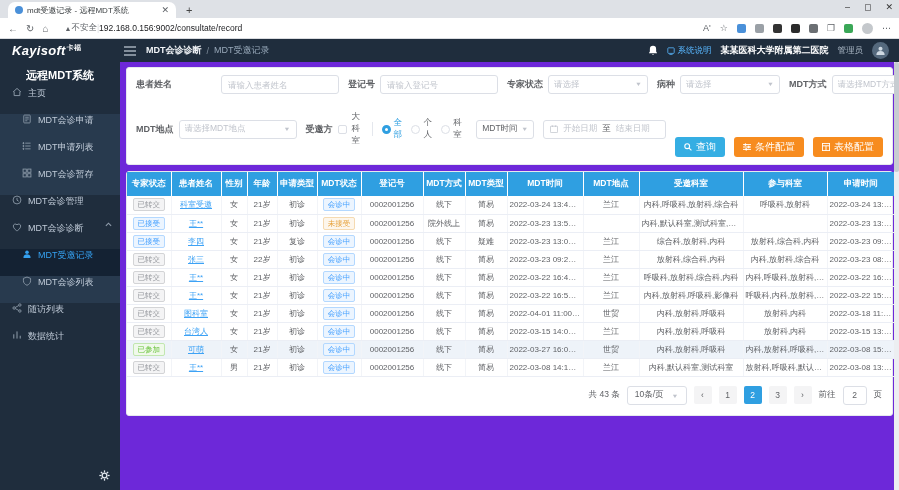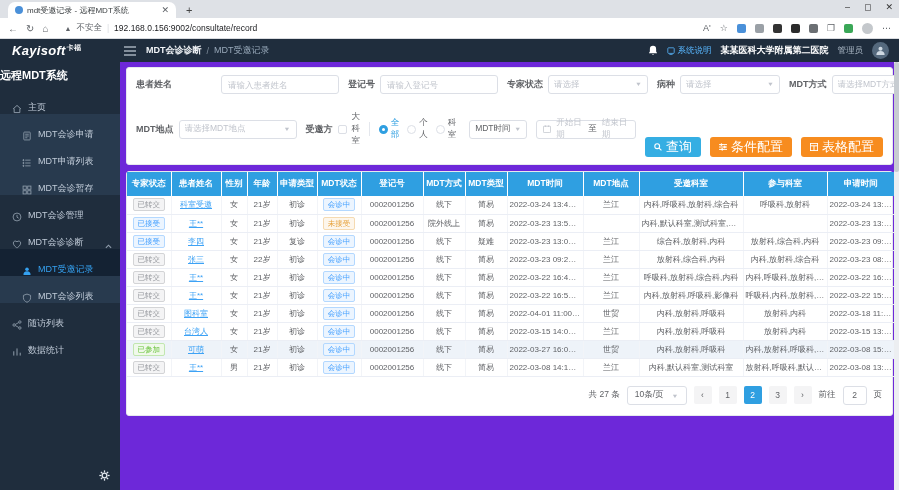--- a/index.html
+++ b/index.html
@@ -10,21 +10,21 @@
   
   .tabstrip { height:18px; background:#dee1e6; display:flex; align-items:flex-end; padding-left:8px; flex:0 0 auto; position:relative; }
   .tab { width:168px; height:16px; background:#fff; border-radius:7px 7px 0 0; display:flex; align-items:center; gap:4px; padding:0 7px; }
   .tab .favicon { width:8px; height:8px; border-radius:50%; background:#4a90d9; flex:0 0 auto; }
   .tab-title { font-size:8px; color:#3c4043; white-space:nowrap; overflow:hidden; text-overflow:ellipsis; flex:1; }
   .tab-close { font-size:9px; color:#5f6368; line-height:1; }
   .new-tab { font-size:11px; color:#444; margin-left:10px; padding-bottom:2px; }
   .win-controls { position:absolute; right:6px; top:2px; display:flex; gap:14px; font-size:9px; color:#333; }
   .toolbar { height:21px; background:#fff; border-bottom:1px solid #dadce0; display:flex; align-items:center; padding:0 8px; gap:8px; flex:0 0 auto; }
   .nav-ic { font-size:10px; color:#5f6368; }
-  .addr { flex:1; display:flex; align-items:center; gap:5px; font-size:8.5px; color:#5f6368; background:#fff; border-radius:10px; padding:1px 8px; }
+  .addr { flex:1; display:flex; align-items:center; font-size:8.5px; color:#5f6368; background:#fff; border-radius:10px; padding:1px 8px; }
   .addr .warn { color:#5f6368; font-size:7px; }
   .addr .sep { color:#dadce0; }
   .addr .url { color:#202124; }
   .tb-icons { display:flex; align-items:center; gap:9px; }
   .tb-ic { font-size:9px; color:#5f6368; }
   .ext { width:9px; height:9px; border-radius:2px; display:inline-block; }
   .profile-dot { width:11px; height:11px; border-radius:50%; background:#c4c8cc; display:inline-block; }
 
   
   .app-header { height:23px; background:#1f2d3d; display:flex; align-items:center; flex:0 0 auto; }
@@ -38,22 +38,22 @@
   .header-right { margin-left:auto; display:flex; align-items:center; gap:9px; padding-right:10px; }
   .bell { color:#fff; display:flex; }
   .sysdoc { color:#58b7ff; font-size:8.5px; display:flex; align-items:center; gap:3px; }
   .hospital { color:#fff; font-size:9px; font-weight:bold; }
   .role { color:#aab7c4; font-size:8.5px; }
   .avatar { width:17px; height:17px; border-radius:50%; background:#55697d; display:flex; align-items:center; justify-content:center; color:#cfd9e2; overflow:hidden; }
 
   
   .app-body { flex:1; display:flex; min-height:0; }
   .sidebar { width:120px; background:#1f2d3d; flex:0 0 auto; position:relative; color:#bfcbd9; }
-  .sb-title { color:#fff; font-weight:bold; font-size:11px; padding:6px 0 4px; }
-  .menu-item { height:27px; display:flex; align-items:flex-end; gap:6px; padding:0 8px 0 12px; font-size:9px; cursor:pointer; color:#c0cbd8; }
+  .sb-title { text-align:center; color:#fff; font-weight:bold; font-size:11px; padding:6px 0 4px; }
+  .menu-item { height:27px; display:flex; align-items:flex-start; gap:6px; padding:0 8px 0 12px; font-size:9px; cursor:pointer; color:#c0cbd8; }
   .menu-item .mi-icon { display:flex; width:10px; flex:0 0 auto; color:#8f9dab; }
   .menu-item .arrow { margin-left:auto; color:#8f9dab; display:flex; }
   .submenu { background:#283a4e; }
   .submenu .menu-item { padding-left:22px; background:transparent; }
   .menu-item.active { background:#142233; color:#35a1f0; }
   .menu-item.active .mi-icon { color:#35a1f0; }
   .gear { position:absolute; bottom:9px; right:10px; color:#e3e8ee; display:flex; }
 
   .main { flex:1; min-width:0; padding:5px 6px 0 6px; position:relative; }
   .scrollbar { position:absolute; right:0; top:0; bottom:0; width:5px; background:#eceef1; }
@@ -75,21 +75,21 @@
   .chk-label { font-size:8.5px; color:#606266; }
   .vdiv { width:1px; height:14px; background:#e4e7ed; }
   .radio { width:9px; height:9px; border:1px solid #dcdfe6; border-radius:50%; background:#fff; flex:0 0 auto; }
   .radio.checked { border:3px solid #2f9fe1; }
   .radio-label { font-size:8.5px; color:#606266; }
   .radio-label.checked { color:#2f9fe1; }
   .radio-group { display:flex; align-items:center; gap:4px; }
   .daterange { height:19px; border:1px solid #dcdfe6; border-radius:3px; display:flex; align-items:center; gap:5px; padding:0 6px; font-size:8.5px; color:#c0c4cc; width:150px; }
   .daterange .to { color:#606266; }
   .cal-ic { color:#c0c4cc; display:flex; }
-  .btn { height:20px; border:none; border-radius:3px; color:#fff; font-size:13px; display:flex; align-items:center; gap:4px; padding:0 9px; cursor:pointer; font-family:inherit; white-space:nowrap;margin-top:36px; }
+  .btn { height:20px; border:none; border-radius:3px; color:#fff; font-size:10px; display:flex; align-items:center; gap:4px; padding:0 9px; cursor:pointer; font-family:inherit; white-space:nowrap;margin-top:36px; }
   .btn-search { background:#35aee3; }
   .btn-orange { background:#f78c1f; }
   .btn .b-ic { display:flex; }
 
   
   .table-card { background:#fff; border:1px solid #e6e9ee; border-radius:3px; margin-top:6px; padding-bottom:4px; }
   table { width:100%; border-collapse:collapse; table-layout:fixed; }
   thead th { background:#2f9fe1; color:#fff; font-size:8.5px; font-weight:bold; height:24px; text-align:center; border-right:1px solid rgba(255,255,255,.28); overflow:hidden; white-space:nowrap; }
   thead th:last-child { border-right:none; }
   tbody td { font-size:8px; color:#606266; height:18px; text-align:center; border-bottom:1px solid #ebeef5; border-right:1px solid #f2f4f8; overflow:hidden; white-space:nowrap; text-overflow:ellipsis; padding:0 2px; }
@@ -631,21 +631,21 @@
                 <td>2022-03-08 14:10:00</td>
                 <td>兰江</td>
                 <td>内科,默认科室,测试科室</td>
                 <td>放射科,呼吸科,默认科室,测...</td>
                 <td>2022-03-08 13:06:56</td>
               </tr>
             </tbody>
         </table>
 
         <div class="pagination">
-          <span>共 27 条</span>
+          <span>共 43 条</span>
           <div class="page-size">
             <span>10条/页</span>
               <span class="caret">▼</span>
           </div>
           <span class="page-btn">‹</span>
           <span style="display:flex;gap:7px">
               <span class="page-btn">1</span>
               <span class="page-btn active">2</span>
               <span class="page-btn">3</span>
             </span>

